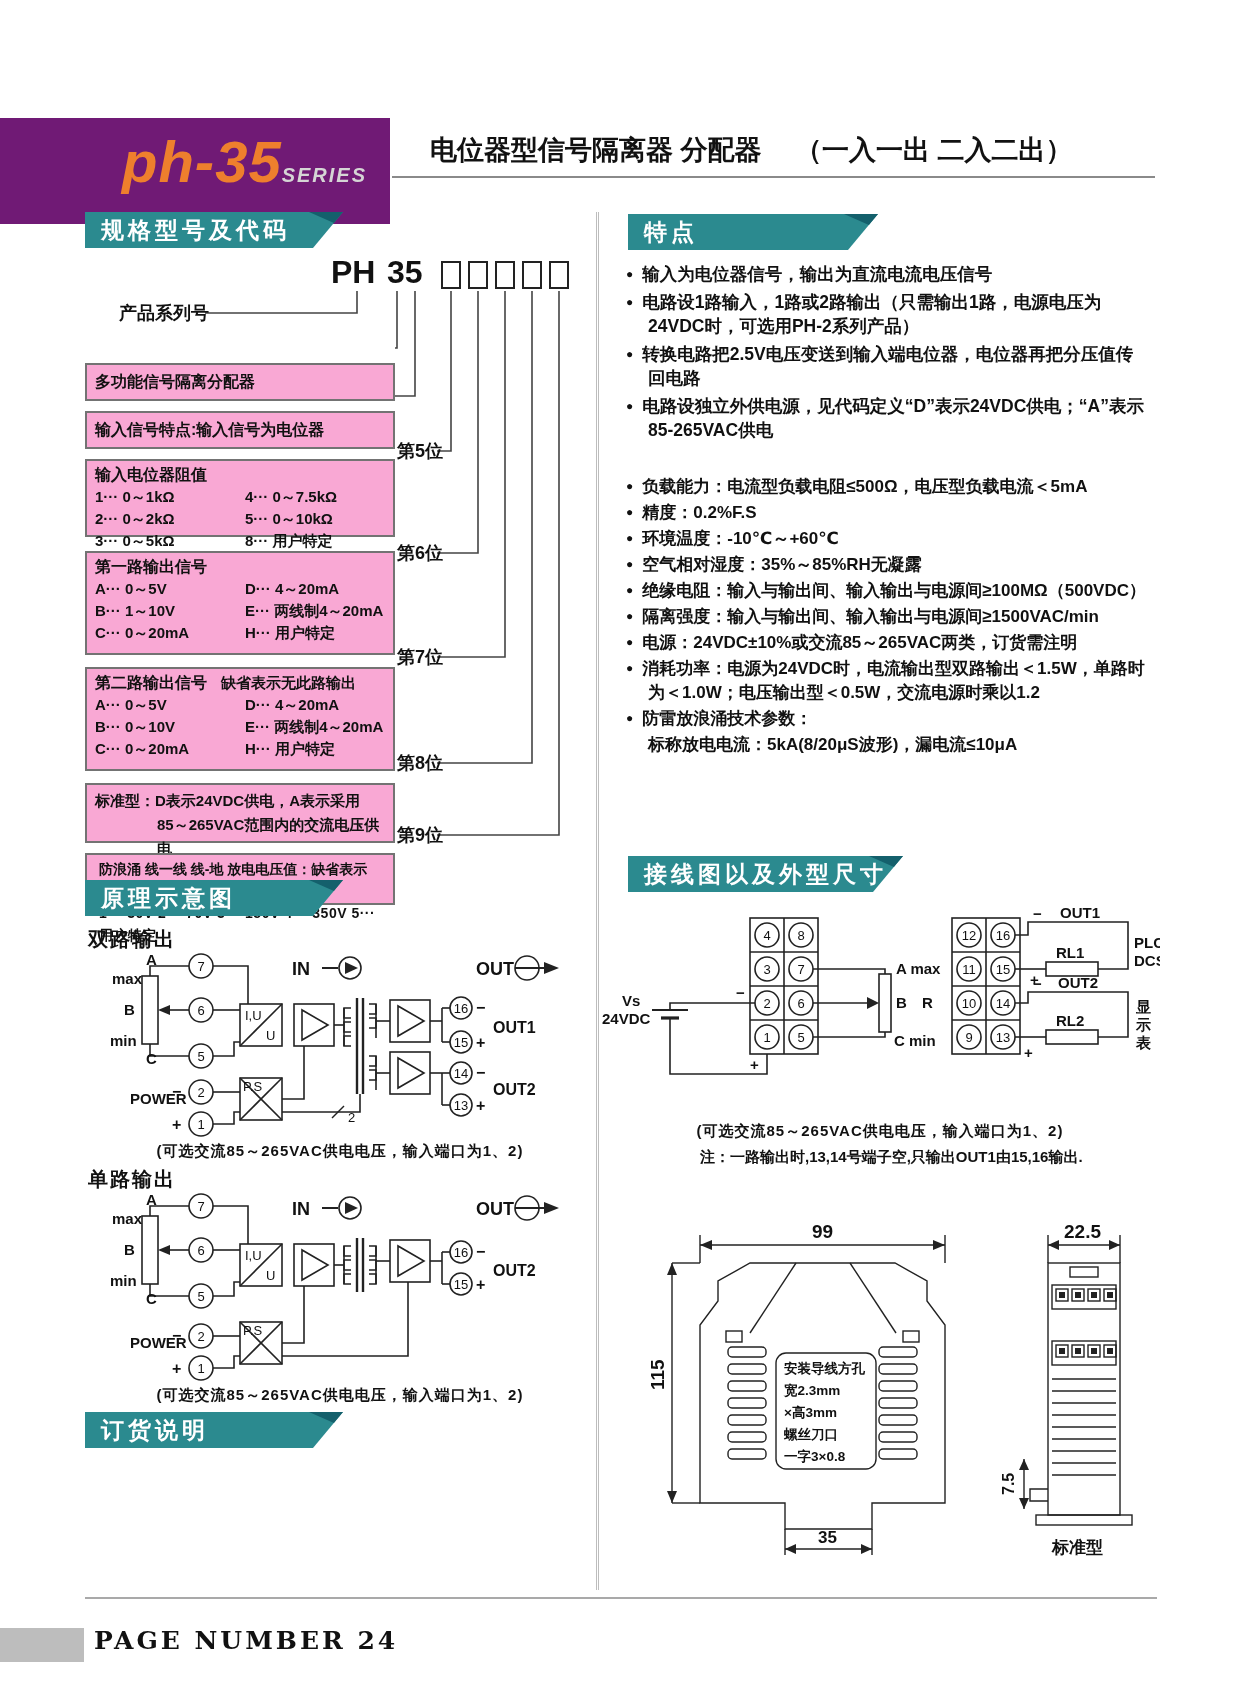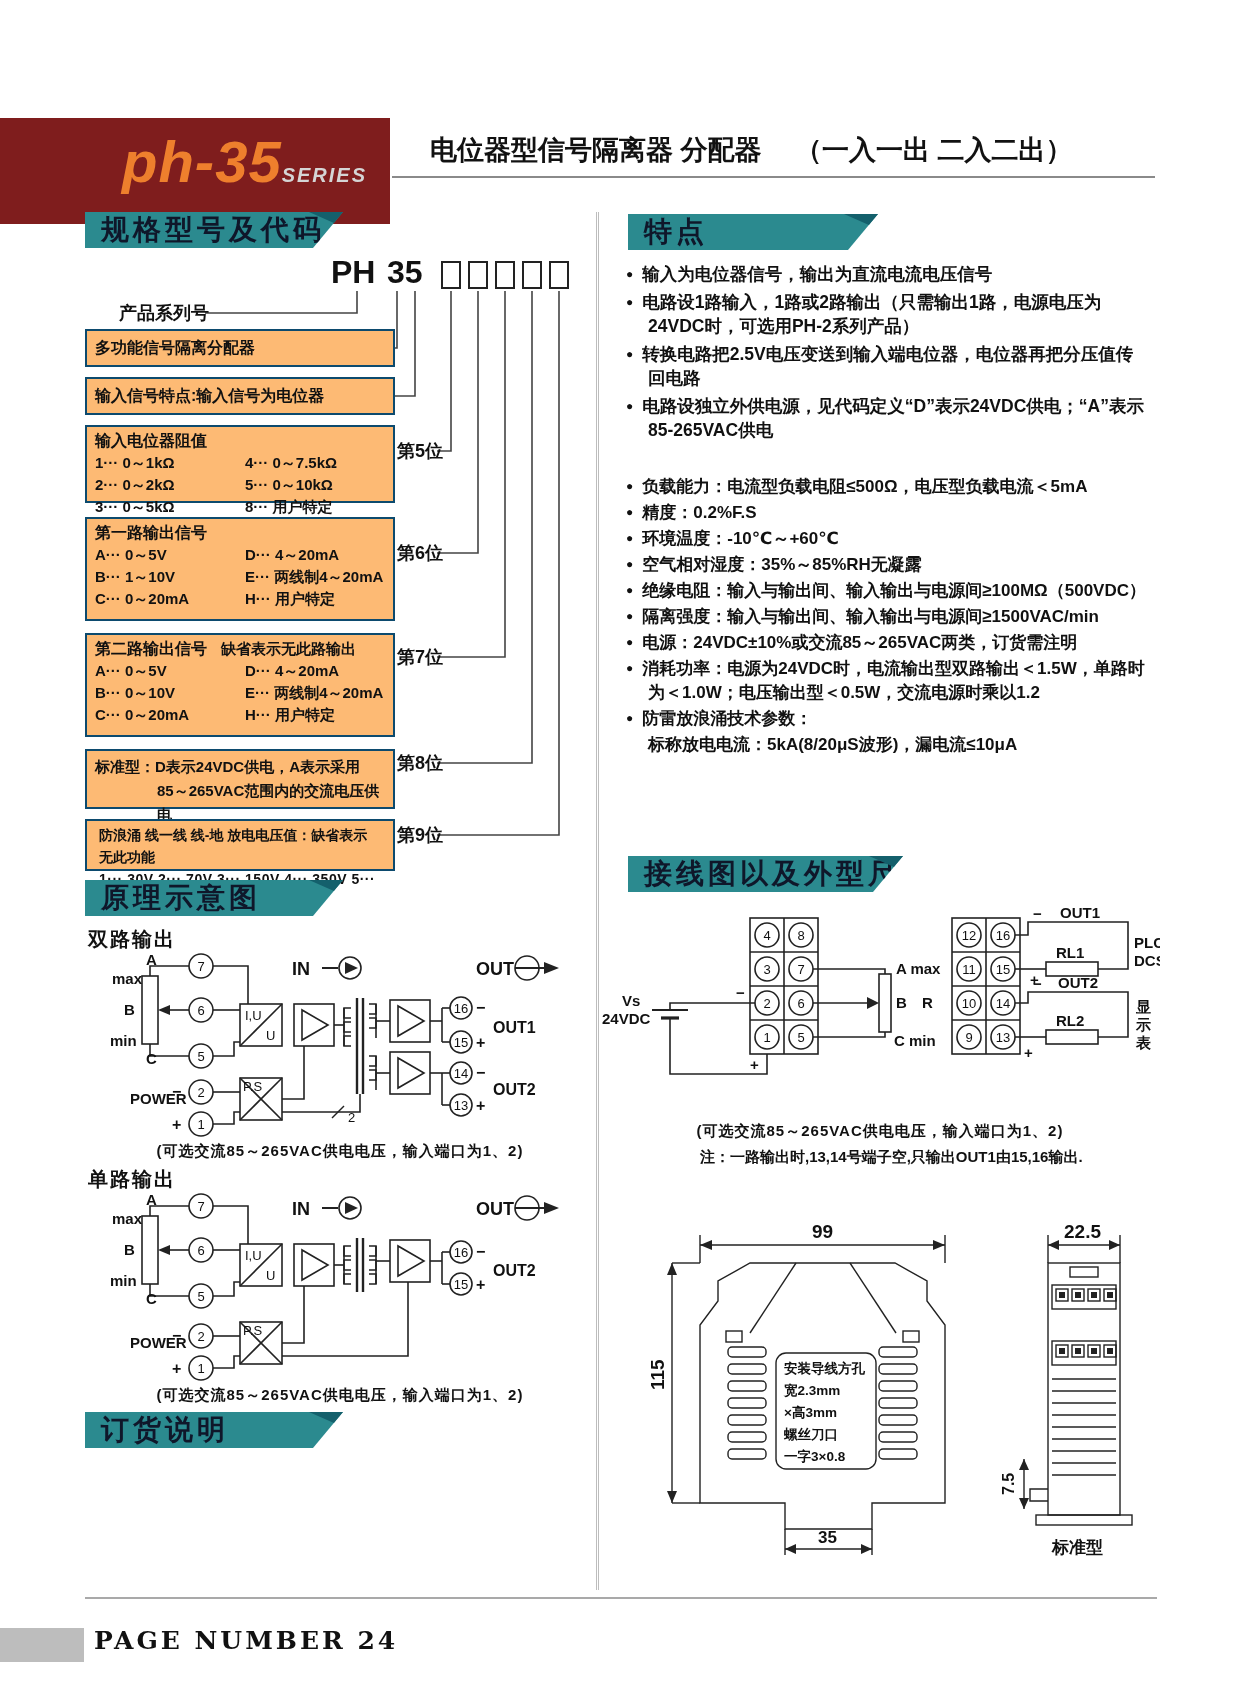--- a/index.html
+++ b/index.html
@@ -1,40 +1,40 @@
 <!DOCTYPE html>
 <html><head>
 <meta charset="utf-8">
 <style>
   html,body{margin:0;padding:0;background:#fff;}
   .page{position:relative;width:1240px;height:1683px;background:#fff;overflow:hidden;
         font-family:"Liberation Sans","DejaVu Sans",sans-serif;color:#111;}
   .abs{position:absolute;}
   
-  .sec-hdr{position:absolute;height:36px;background:#2b8a8f;color:#0f172a;font-size:28px;font-weight:700;
+  .sec-hdr{position:absolute;height:36px;background:#2b8a8f;color:#ffffff;font-size:23px;font-weight:700;
            letter-spacing:4px;line-height:36px;padding-left:16px;box-sizing:border-box;
            clip-path:polygon(0 0,100% 0,calc(100% - 30px) 100%,0 100%);}
   .sec-hdr::after{content:"";position:absolute;top:0;right:0;width:0;height:0;
            border-top:15px solid #14606c;border-left:34px solid transparent;}
   
-  .logo-block{position:absolute;left:0;top:118px;width:390px;height:106px;background:#7f1d1d;}
+  .logo-block{position:absolute;left:0;top:118px;width:390px;height:106px;background:#701a75;}
   .logo-ph{position:absolute;left:122px;top:10px;font-size:58px;font-weight:700;font-style:italic;
            color:#ee7f2d;letter-spacing:1px;}
   .logo-series{font-size:20px;font-style:italic;font-weight:700;color:#d5d5d5;letter-spacing:2px;}
   .doc-title{position:absolute;left:430px;top:132px;font-size:27px;font-weight:700;white-space:nowrap;}
   .doc-title .suffix{margin-left:26px;}
   .title-rule{position:absolute;left:392px;top:176px;width:763px;border-top:2px solid #8a8a8a;}
   
   .code-area{position:absolute;left:85px;top:255px;width:500px;height:650px;}
   .code-area svg{position:absolute;left:0;top:0;}
   .model-txt{position:absolute;top:0;font-size:32px;font-weight:700;line-height:34px;}
   .model-box{position:absolute;top:6px;width:20px;height:28px;border:2px solid #222;box-sizing:border-box;}
   .row-plain{position:absolute;font-size:18px;font-weight:700;margin-left:32px;}
-  .codebox{position:absolute;left:0;width:310px;border:2px solid #0c4a6e;box-sizing:border-box;
-           font-size:16px;font-weight:700;padding:4px 8px;background:#fdba74;}
+  .codebox{position:absolute;left:0;width:310px;border:2px solid #737373;box-sizing:border-box;
+           font-size:16px;font-weight:700;padding:4px 8px;background:#f9a8d4;margin-top:34px;}
   .codebox .ttl{font-size:16px;}
   .codebox .note{font-size:15px;margin-left:14px;}
   .opt{display:flex;font-size:15px;line-height:22px;}
   .opt .l{width:150px;}
   .codebox.small{font-size:14px;padding:3px 12px;}
   .codebox .l2{padding-left:62px;}
   .codebox.small .l2{padding-left:0;letter-spacing:0.5px;}
   .pos-lbl{position:absolute;left:312px;font-size:18px;font-weight:700;white-space:nowrap;}
   
   .diag-label{position:absolute;font-size:20px;font-weight:700;letter-spacing:2px;}

